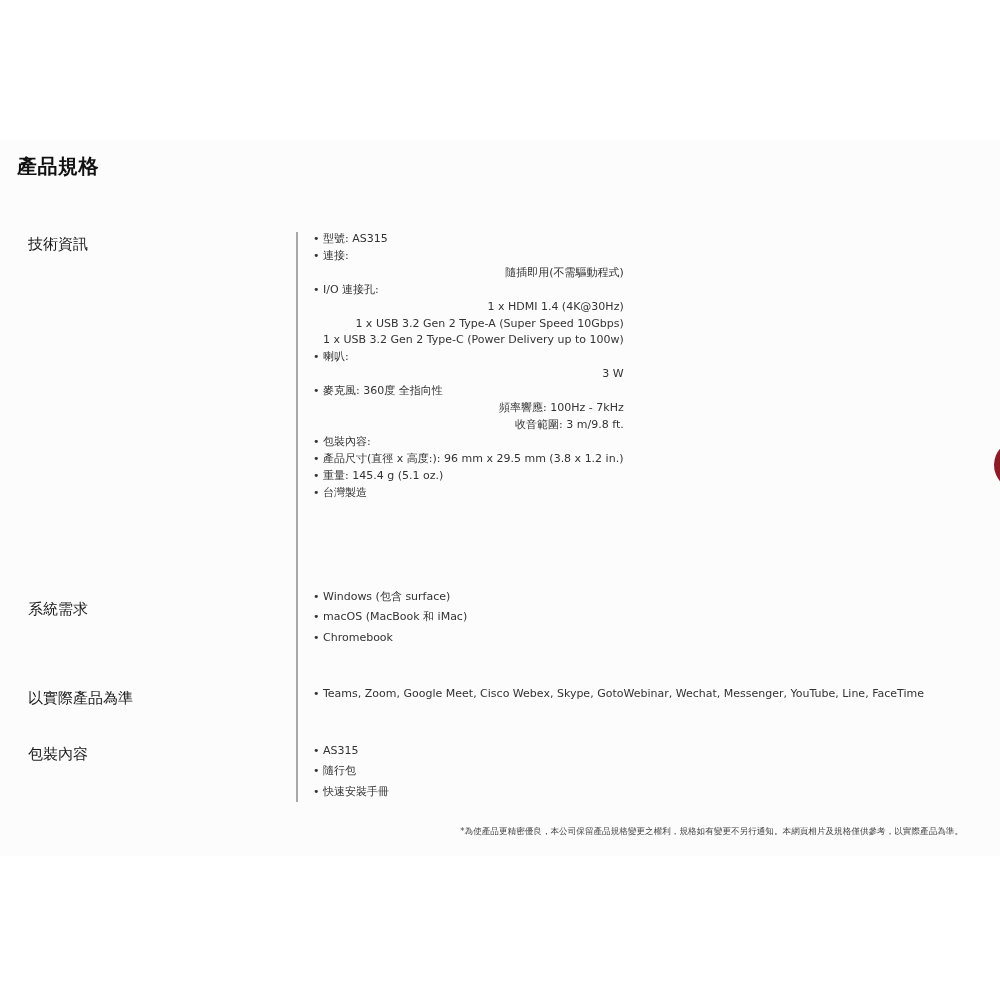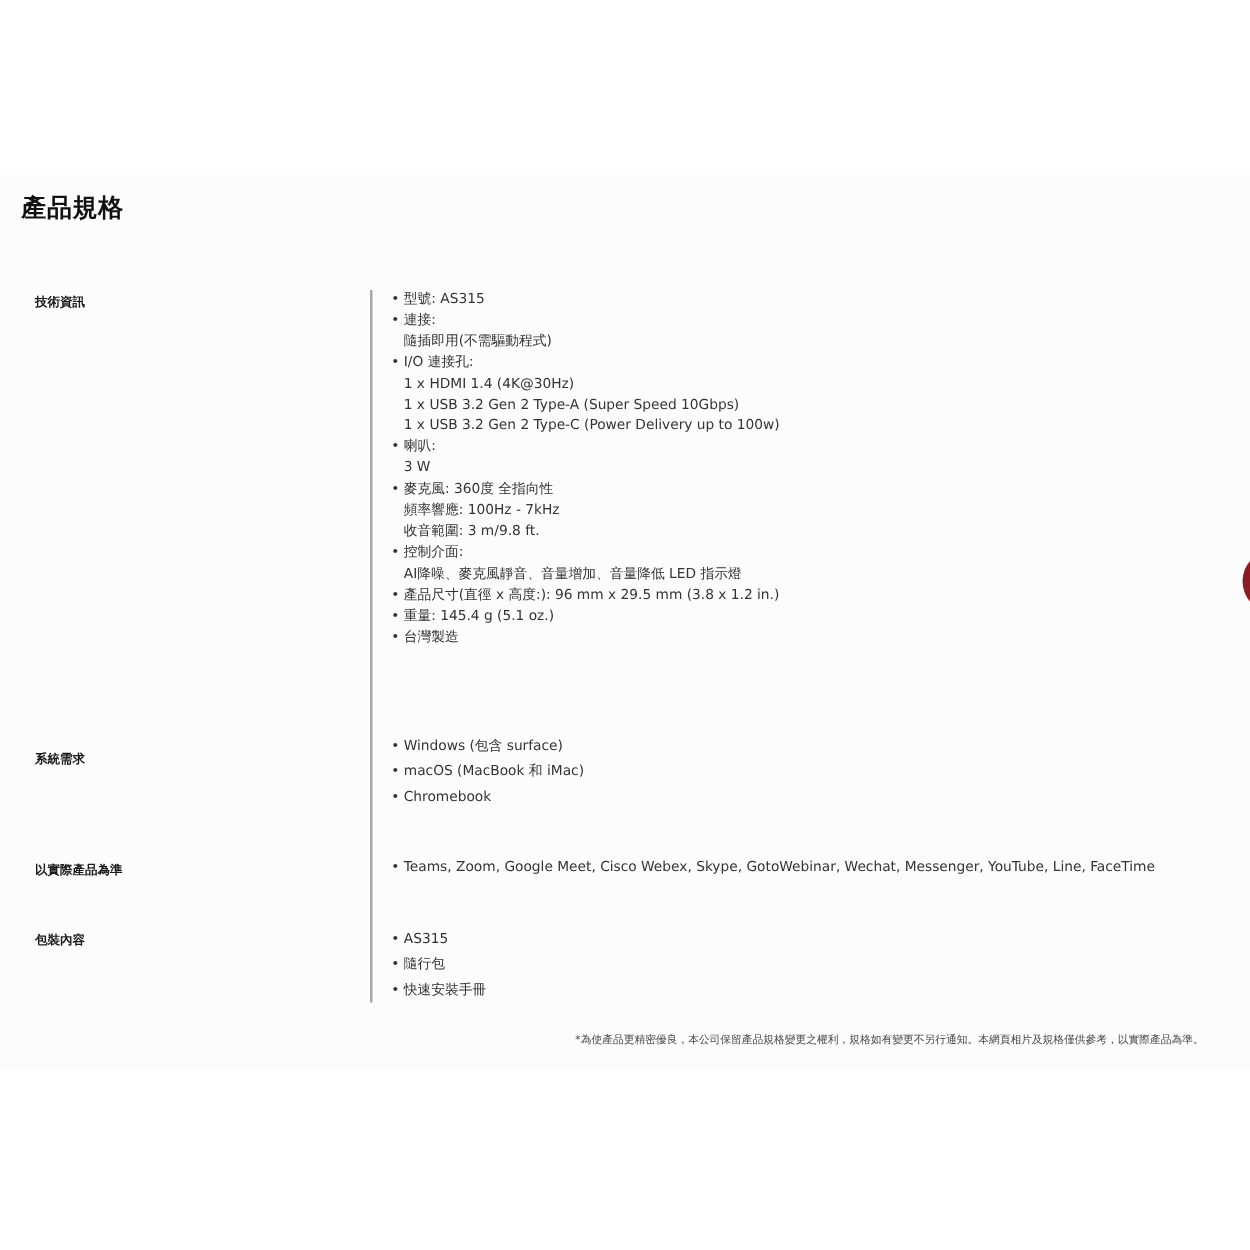--- a/index.html
+++ b/index.html
@@ -12,35 +12,35 @@
   .band {
     position:absolute; left:0; top:140px; width:1000px; height:716px;
     background:#fcfcfc;
   }
   .title {
     position:absolute; left:17px; top:153px;
     font-size:20px; font-weight:bold; color:#111111; letter-spacing:0.5px;text-align:center;
   }
   .section-label {
     position:absolute; left:28px;
-    font-size:10px; font-weight:bold; color:#1a1a1a;
+    font-size:15px; font-weight:normal; color:#1a1a1a;
   }
   .vline {
     position:absolute; left:296px; top:232px; width:2px; height:570px;
     background:#a8a8a8;
   }
   ul.specs {
     position:absolute; left:310px; margin:0; padding:0; list-style:none;
     font-size:11px; color:#333333;
   }
   ul.specs li { position:relative; padding-left:13px; white-space:nowrap; }
   ul.specs li .bullet {
     position:absolute; left:3px; top:0; font-size:11px; color:#333;
   }
-  ul.specs li .sub { display:block; }
+  ul.specs li .sub { display:block;text-align:right; }
   .tight li, .tight li .sub { line-height:16.9px; }
   .loose li { line-height:20.3px; }
   .footnote {
     position:absolute; right:37px; top:826px;
     font-size:8.6px; color:#444444; white-space:nowrap;
   }
   .red-circle {
     position:absolute; left:994px; top:440px; width:50px; height:50px;
     border-radius:50%; background:#8e1b24;
   }
@@ -63,22 +63,21 @@
     <span class="sub">1 x USB 3.2 Gen 2 Type-A (Super Speed 10Gbps)</span>
     <span class="sub">1 x USB 3.2 Gen 2 Type-C (Power Delivery up to 100w)</span>
   </li>
   <li><span class="bullet">•</span><span>喇叭:</span>
     <span class="sub">3 W</span>
   </li>
   <li><span class="bullet">•</span><span>麥克風: 360度 全指向性</span>
     <span class="sub">頻率響應: 100Hz - 7kHz</span>
     <span class="sub">收音範圍: 3 m/9.8 ft.</span>
   </li>
-  <li><span class="bullet">•</span><span>控制介面:</span>
-    <span class="sub">AI降噪、麥克風靜音、音量增加、音量降低 LED 指示燈</span>
+  <li><span class="bullet">•</span><span>包裝內容:</span>
   </li>
   <li><span class="bullet">•</span><span>產品尺寸(直徑 x 高度:): 96 mm x 29.5 mm (3.8 x 1.2 in.)</span></li>
   <li><span class="bullet">•</span><span>重量: 145.4 g (5.1 oz.)</span></li>
   <li><span class="bullet">•</span><span>台灣製造</span></li>
 </ul>
 
 <div class="section-label" style="top:600px">系統需求</div>
 <ul class="specs loose" style="top:587px">
   <li><span class="bullet">•</span><span>Windows (包含 surface)</span></li>
   <li><span class="bullet">•</span><span>macOS (MacBook 和 iMac)</span></li>

